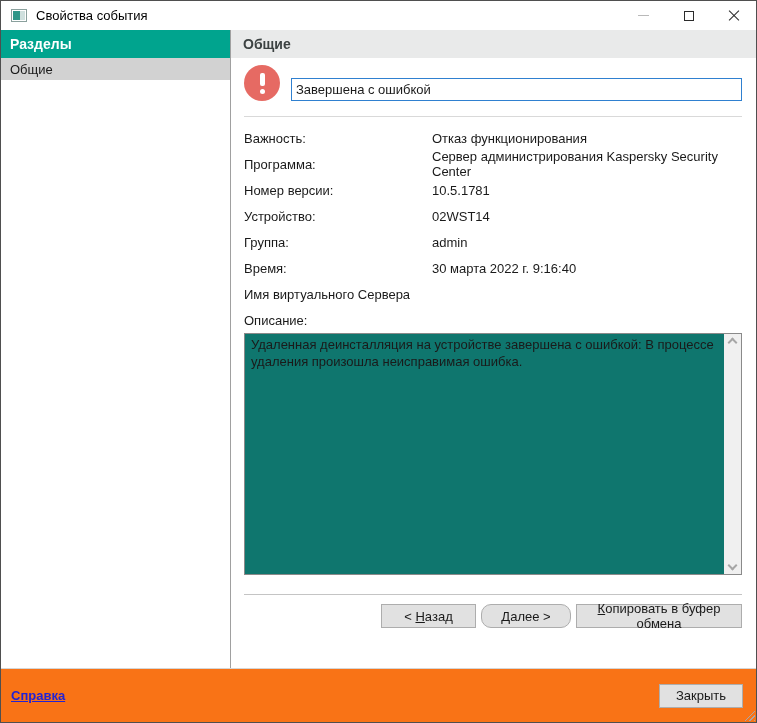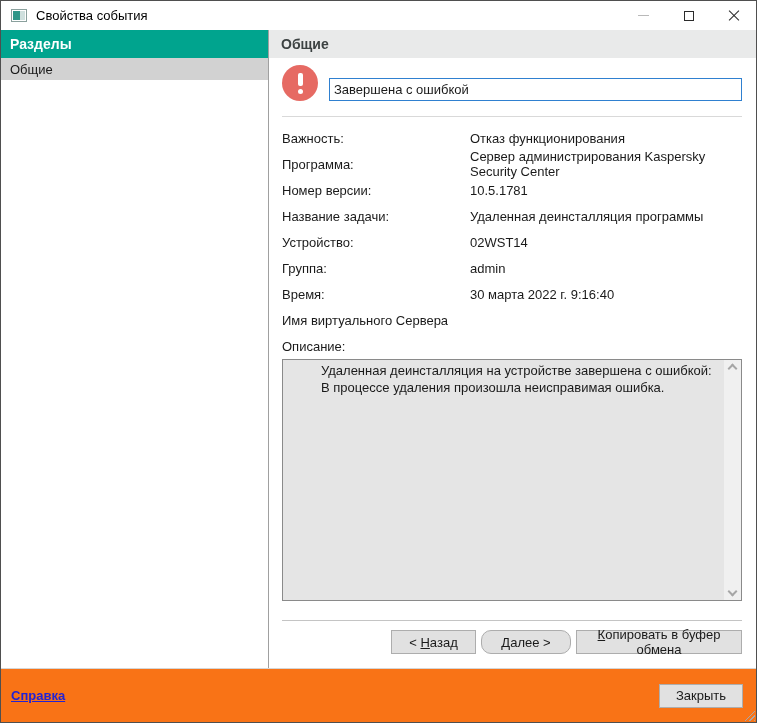--- a/index.html
+++ b/index.html
@@ -24,21 +24,21 @@
   .max-glyph { width:10px; height:10px; border:1px solid #2b2b2b; }
   .x-glyph { position:relative; width:12px; height:12px; }
   .x-glyph::before, .x-glyph::after {
     content:""; position:absolute; left:-1px; top:5px; width:14px; height:1px; background:#2b2b2b;
   }
   .x-glyph::before { transform:rotate(45deg); }
   .x-glyph::after  { transform:rotate(-45deg); }
 
   
   .middle { flex:1; display:flex; min-height:0; }
-  .sidebar { width:268px; flex:0 0 auto; background:#ffffff; border-right:1px solid #a0a0a0; }
+  .sidebar { width:230px; flex:0 0 auto; background:#ffffff; border-right:1px solid #a0a0a0; }
   .sidebar-header { height:28px; background:#00a48e; color:#ffffff; font-weight:bold; font-size:14px;
     display:flex; align-items:center; padding-left:9px; }
   .sidebar-item { height:22px; background:#d2d2d2; color:#1a1a1a; font-size:13px;
     display:flex; align-items:center; padding-left:9px; cursor:default; }
 
   .panel { flex:1; display:flex; flex-direction:column; min-width:0; }
   .panel-header { height:28px; background:#e9eaea; color:#3c4242; font-weight:bold; font-size:14px;
     display:flex; align-items:center; padding-left:12px; flex:0 0 auto; }
   .content { flex:1; background:#ffffff; padding:0 14px 0 13px; overflow:hidden; }
 
@@ -53,33 +53,33 @@
   .divider { border-top:1px solid #d9d9d9; margin-top:15px; }
   .divider2 { border-top:1px solid #c4c4c4; margin-top:19px; }
 
   
   .fields { margin-top:8px; }
   .field-row { display:flex; align-items:center; height:26px; font-size:13px; color:#1a1a1a; }
   .field-label { width:188px; flex:0 0 auto; }
   .field-value { flex:1; }
 
   
-  .desc-box { height:242px; border:1px solid #8a8a8a; display:flex; background:#e5e5e5;padding-left:32px; }
+  .desc-box { height:242px; border:1px solid #8a8a8a; display:flex; background:#0f766e; }
   .desc-text { flex:1; font-size:13px; color:#1a1a1a; padding:3px 6px; line-height:1.3; overflow:hidden; }
   .desc-scrollbar { width:17px; flex:0 0 auto; background:#f0f0f0; display:flex; flex-direction:column;
     align-items:center; justify-content:space-between; padding:5px 0; }
   .chev { width:7px; height:7px; border-left:2px solid #a6a6a6; border-top:2px solid #a6a6a6; }
   .chev-up { transform:rotate(45deg); }
   .chev-down { transform:rotate(225deg); }
 
   
   .btn-row { display:flex; justify-content:flex-end; gap:5px; margin-top:9px; }
   .btn { height:24px; background:#e1e1e1; border:1px solid #adadad; font-family:"Liberation Sans", sans-serif;
     font-size:13px; color:#1a1a1a; display:flex; align-items:center; justify-content:center; cursor:default; }
-  .btn-back { width:85px; }
+  .btn-back { width:95px; }
   .btn-next { width:90px;border-radius:10px; }
   .btn-copy { width:166px; }
   .u { text-decoration:underline; }
 
   
   .footer { height:54px; flex:0 0 auto; background:#f97316; border-top:1px solid #d5d5d5;
     display:flex; align-items:center; padding:0 13px 0 10px; position:relative; }
   .help-link { font-size:13px; font-weight:bold; color:#2323d4; text-decoration:underline; cursor:pointer; }
   .f-spacer { flex:1; }
   .btn-close { width:84px; height:24px; }
@@ -134,24 +134,20 @@
           </div>
           <div class="field-row">
             <span class="field-label">Программа:</span>
             <span class="field-value">Сервер администрирования Kaspersky Security Center</span>
           </div>
           <div class="field-row">
             <span class="field-label">Номер версии:</span>
             <span class="field-value">10.5.1781</span>
           </div>
           <div class="field-row">
-            <span class="field-label">Название задачи:</span>
-            <span class="field-value">Удаленная деинсталляция программы</span>
-          </div>
-          <div class="field-row">
             <span class="field-label">Устройство:</span>
             <span class="field-value">02WST14</span>
           </div>
           <div class="field-row">
             <span class="field-label">Группа:</span>
             <span class="field-value">admin</span>
           </div>
           <div class="field-row">
             <span class="field-label">Время:</span>
             <span class="field-value">30 марта 2022 г. 9:16:40</span>

